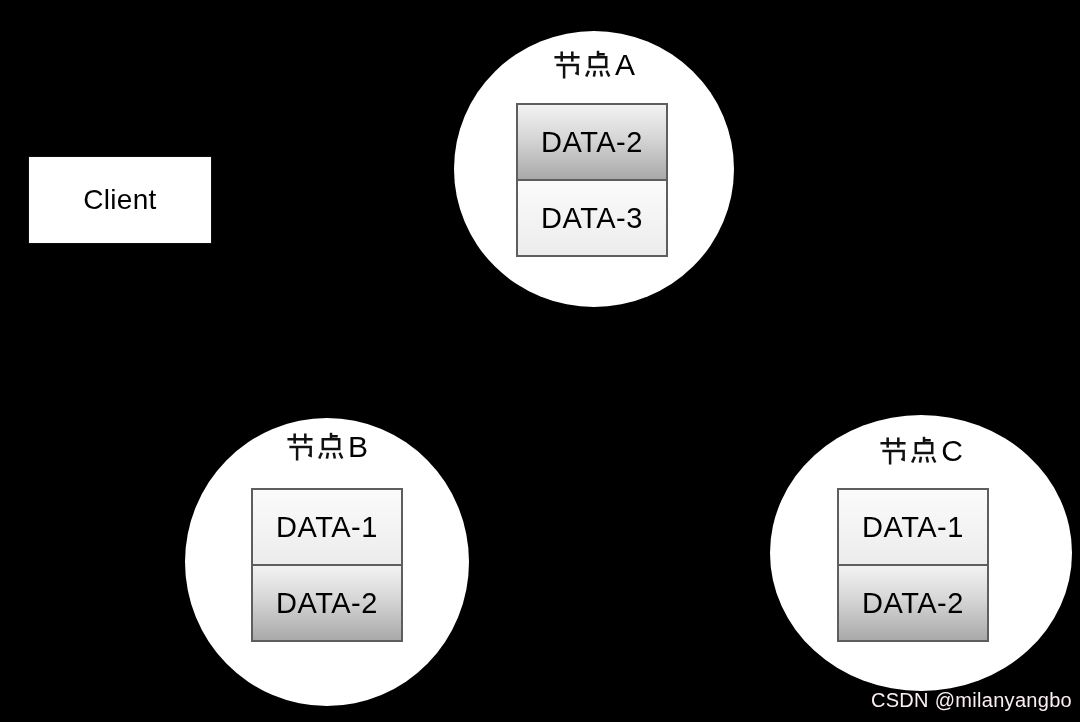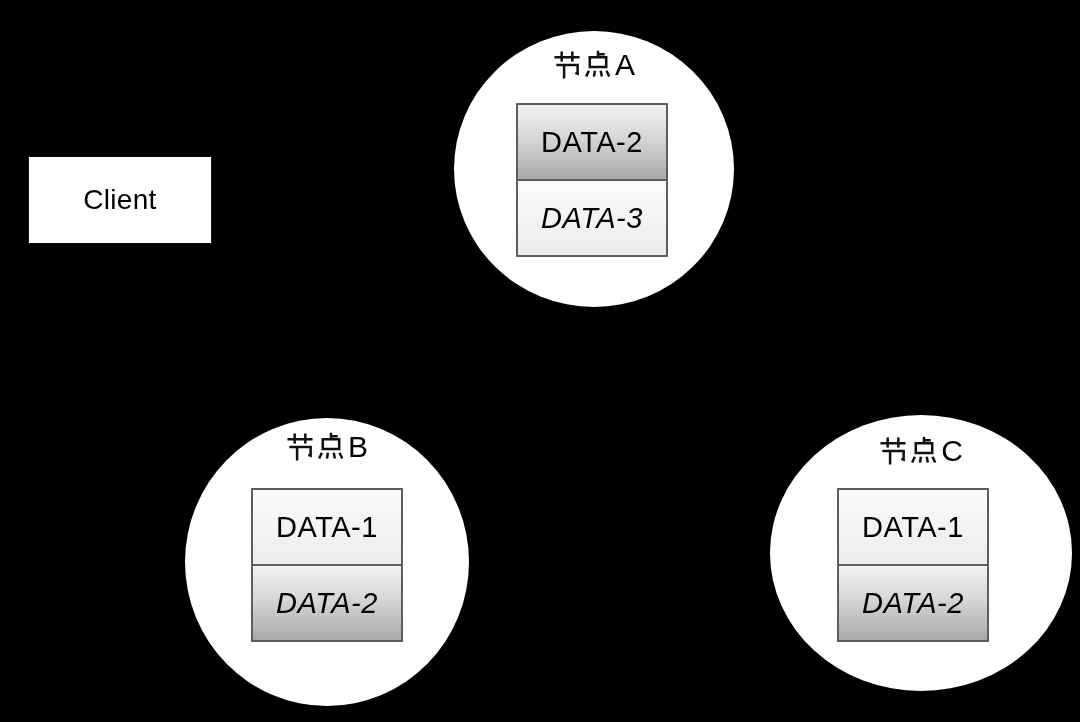--- a/index.html
+++ b/index.html
@@ -38,21 +38,21 @@
 
   .stack { position:absolute; width:152px; }
   #node-a .stack { left:62px; top:72px; }
   #node-b .stack { left:66px; top:70px; }
   #node-c .stack { left:67px; top:73px; }
   .box {
     box-sizing:border-box; width:152px; height:78px;
     border:2px solid #5e5e5e;
     display:flex; align-items:center; justify-content:center;
   }
-  .box + .box { margin-top:-2px;font-style:italic; }
+  .box + .box { margin-top:-2px; }
   .box span { font-size:29px; letter-spacing:0.5px; }
   .box.light    { background:linear-gradient(180deg,#fbfbfb 0%,#ececec 100%); }
   .box.gradient { background:linear-gradient(180deg,#f2f2f2 0%,#d8d8d8 42%,#a9a9a9 100%); }
 
   .watermark {
     position:absolute; right:8px; top:689px;
     font-size:20px; font-weight:400; letter-spacing:0.3px;
     color:#fbeff2;
   }
 </style>
@@ -159,14 +159,15 @@
     <div class="stack">
       <div class="box light">
         <span>DATA-1</span>
       </div>
       <div class="box gradient">
         <span>DATA-2</span>
       </div>
     </div>
   </div>
 
+  <div class="watermark">CSDN @milanyangbo</div>
 
 </div>
 
 </body></html>

